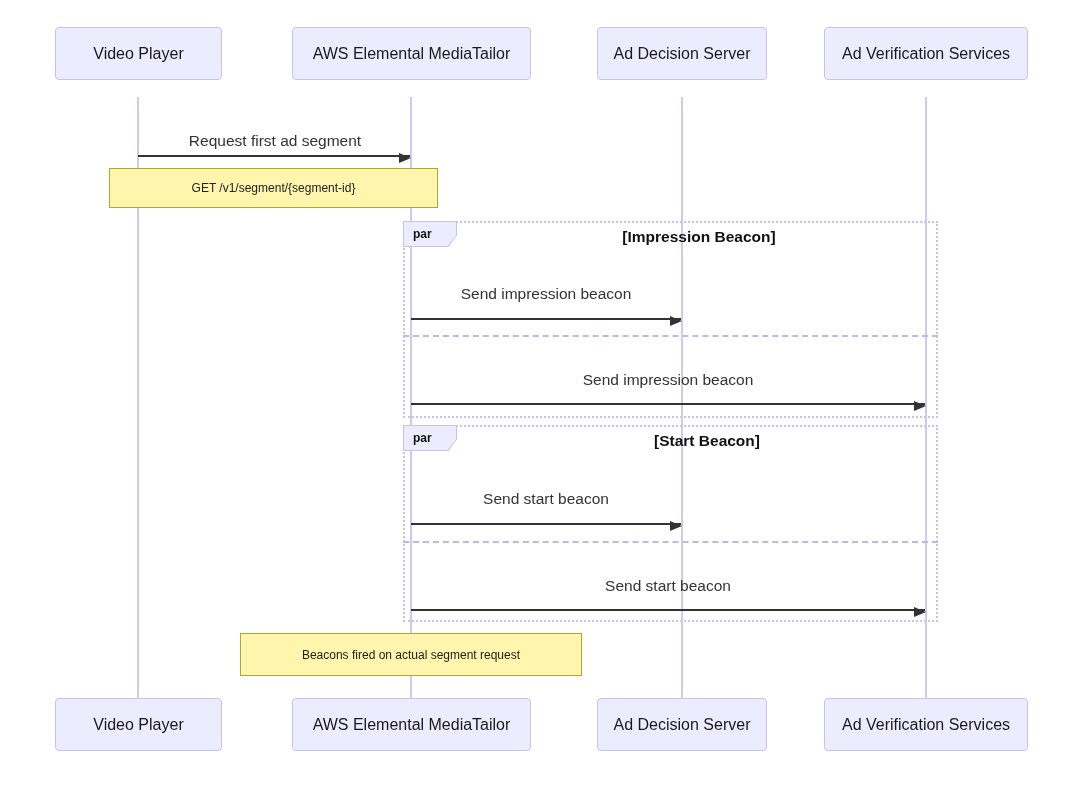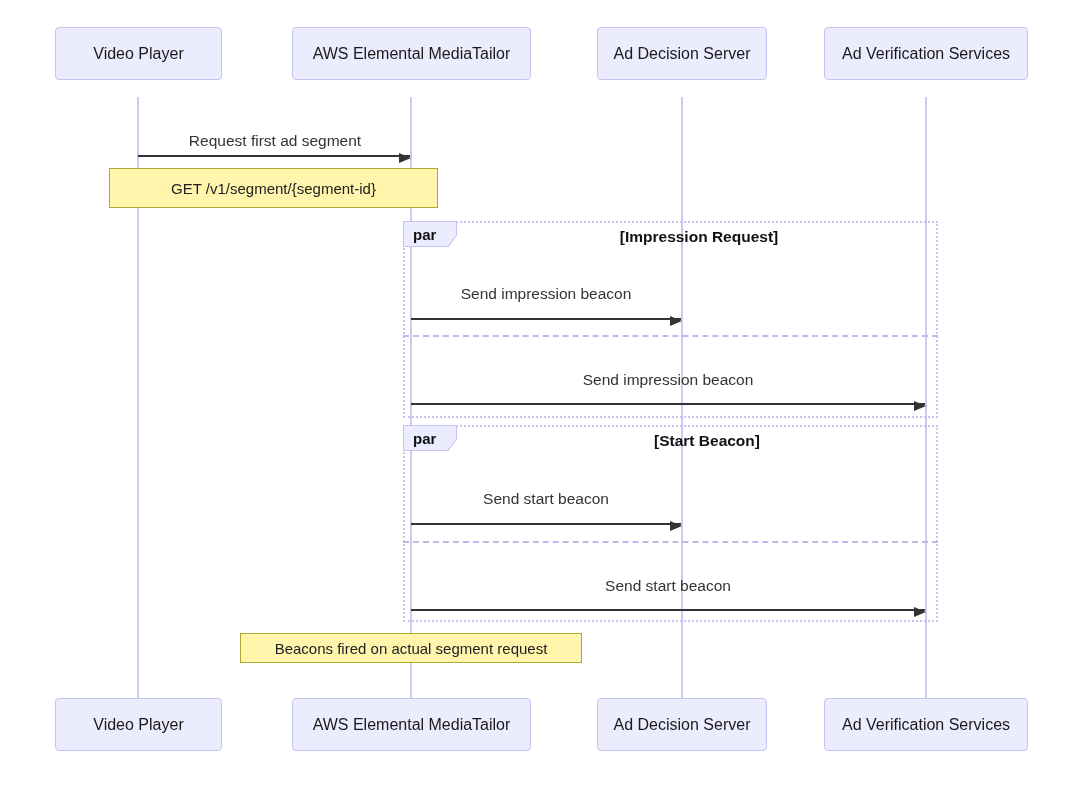--- a/index.html
+++ b/index.html
@@ -41,21 +41,21 @@
     border-left:12px solid #333;
     border-top:5px solid transparent;
     border-bottom:5px solid transparent;
   }
   
   .note{
     position:absolute;
     background:#FFF5AD;
     border:1px solid #AAAA33;
     display:flex;align-items:center;justify-content:center;
-    font-size:15px;color:#222;
+    font-size:12px;color:#222;
     box-sizing:border-box;
     z-index:5;
     text-align:center;
   }
   
   .par{
     position:absolute;
     border:2px dotted #C8C2F0;
     box-sizing:border-box;
     z-index:2;
@@ -69,21 +69,21 @@
     background:#C8C2F0;
     clip-path:polygon(0 0,100% 0,100% 55%,84% 100%,0 100%);
     z-index:6;
   }
   .par-tag-inner{
     position:absolute;inset:1px;
     background:#ECECFF;
     clip-path:polygon(0 0,100% 0,100% 55%,84% 100%,0 100%);
     display:flex;align-items:center;
     padding-left:9px;box-sizing:border-box;
-    font-size:15px;font-weight:bold;color:#111;
+    font-size:12px;font-weight:bold;color:#111;
   }
   .par-cond{
     position:absolute;transform:translateX(-50%);
     font-size:15.5px;font-weight:bold;color:#111;white-space:nowrap;
     z-index:6;
   }
 </style>
 </head>
 <body>
 
@@ -113,21 +113,21 @@
     </div>
 
   <div class="note" style="left:109px;top:168px;width:329px;height:40px">
     <span>GET /v1/segment/{segment-id}</span>
   </div>
 
   <div class="par" style="left:403px;top:221px;width:535px;height:197px">
     <div class="par-tag">
       <div class="par-tag-inner">par</div>
     </div>
-    <div class="par-cond" style="left:294px;top:5px">[Impression Request]</div>
+    <div class="par-cond" style="left:294px;top:5px">[Impression Beacon]</div>
     <div class="par-divider" style="top:112px"></div>
   </div>
 
   <div class="msg-label" style="left:546px;top:285px">Send impression beacon</div>
   <div class="arrow" style="left:411px;top:318px;width:270px">
       <i class="head"></i>
     </div>
 
   <div class="msg-label" style="left:668px;top:371px">Send impression beacon</div>
   <div class="arrow" style="left:411px;top:403px;width:514px">
@@ -145,21 +145,21 @@
   <div class="msg-label" style="left:546px;top:490px">Send start beacon</div>
   <div class="arrow" style="left:411px;top:523px;width:270px">
       <i class="head"></i>
     </div>
 
   <div class="msg-label" style="left:668px;top:577px">Send start beacon</div>
   <div class="arrow" style="left:411px;top:609px;width:514px">
       <i class="head"></i>
     </div>
 
-  <div class="note" style="left:240px;top:633px;width:342px;height:30px">
+  <div class="note" style="left:240px;top:633px;width:342px;height:43px">
     <span>Beacons fired on actual segment request</span>
   </div>
 
   <div class="actor" style="left:55px;top:698px;width:167px">
     <span>Video Player</span>
   </div>
   <div class="actor" style="left:292px;top:698px;width:239px">
     <span>AWS Elemental MediaTailor</span>
   </div>
   <div class="actor" style="left:597px;top:698px;width:170px">

